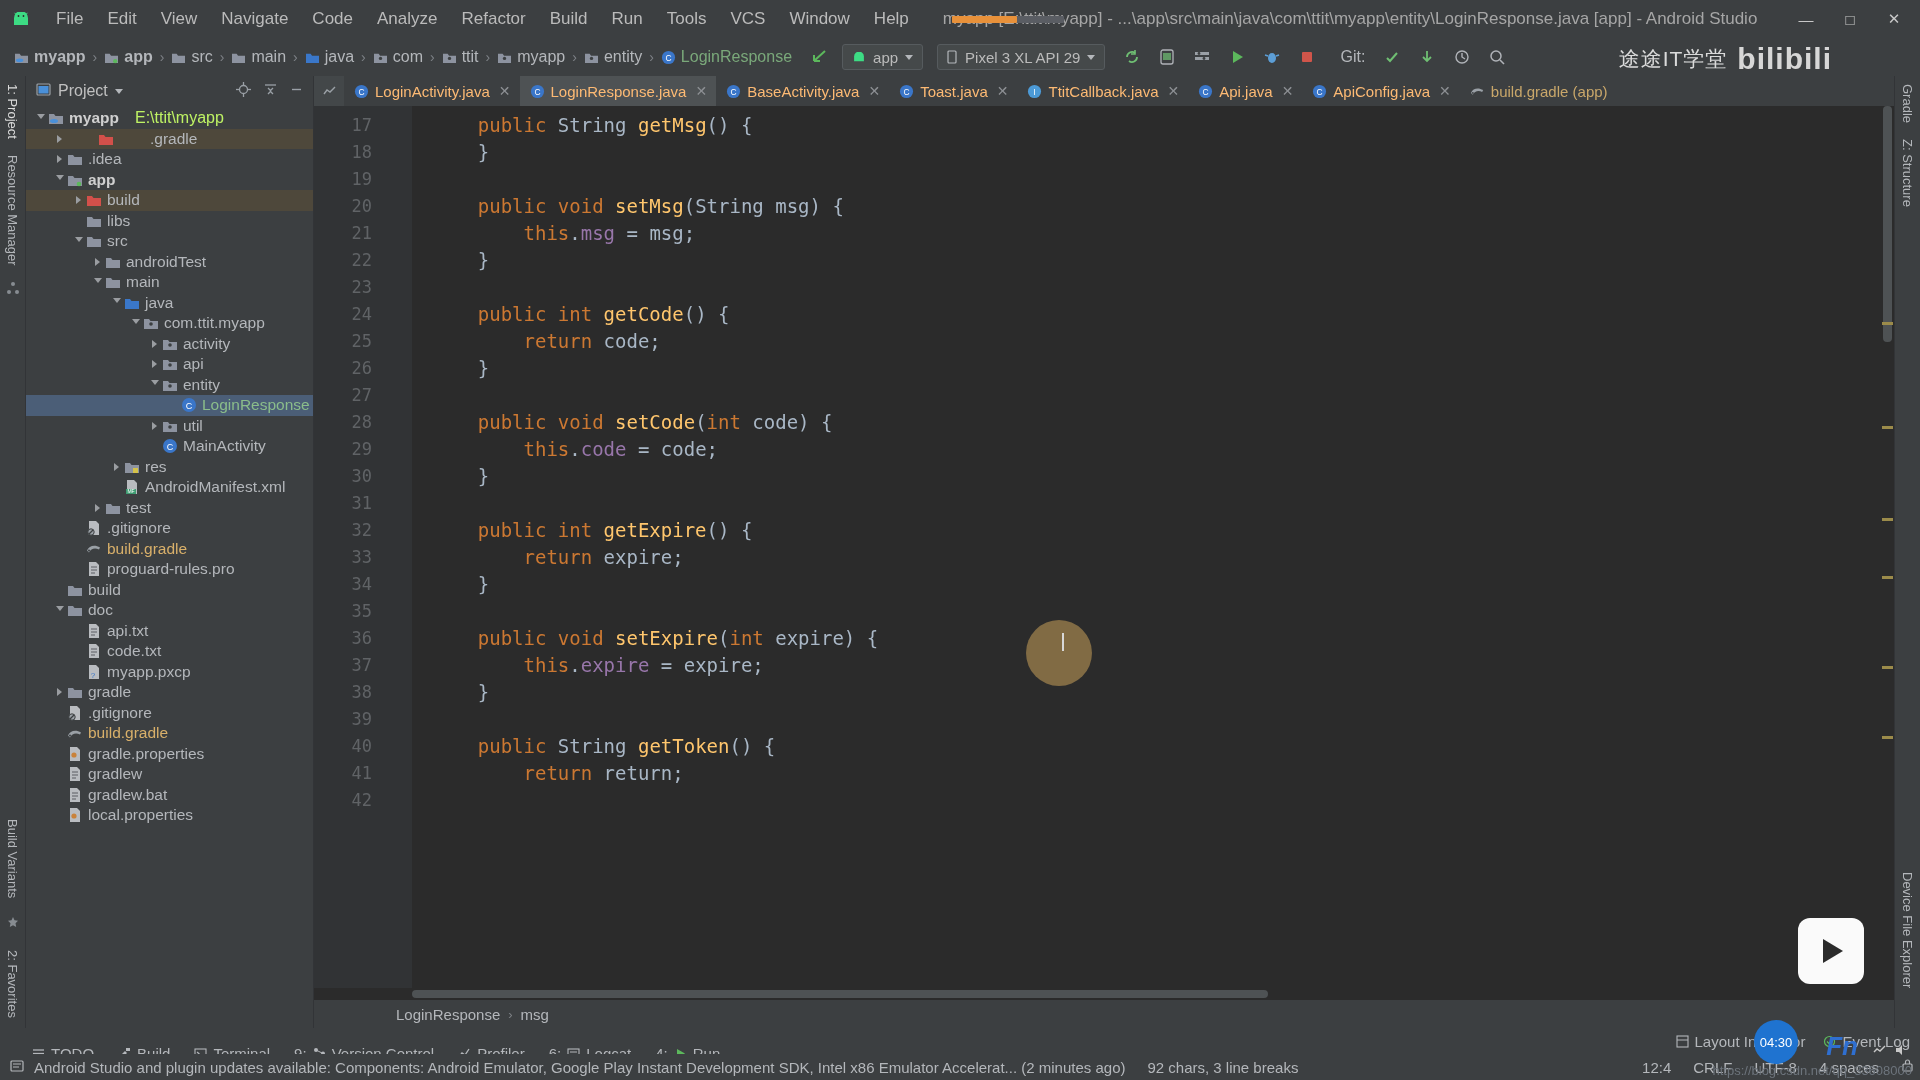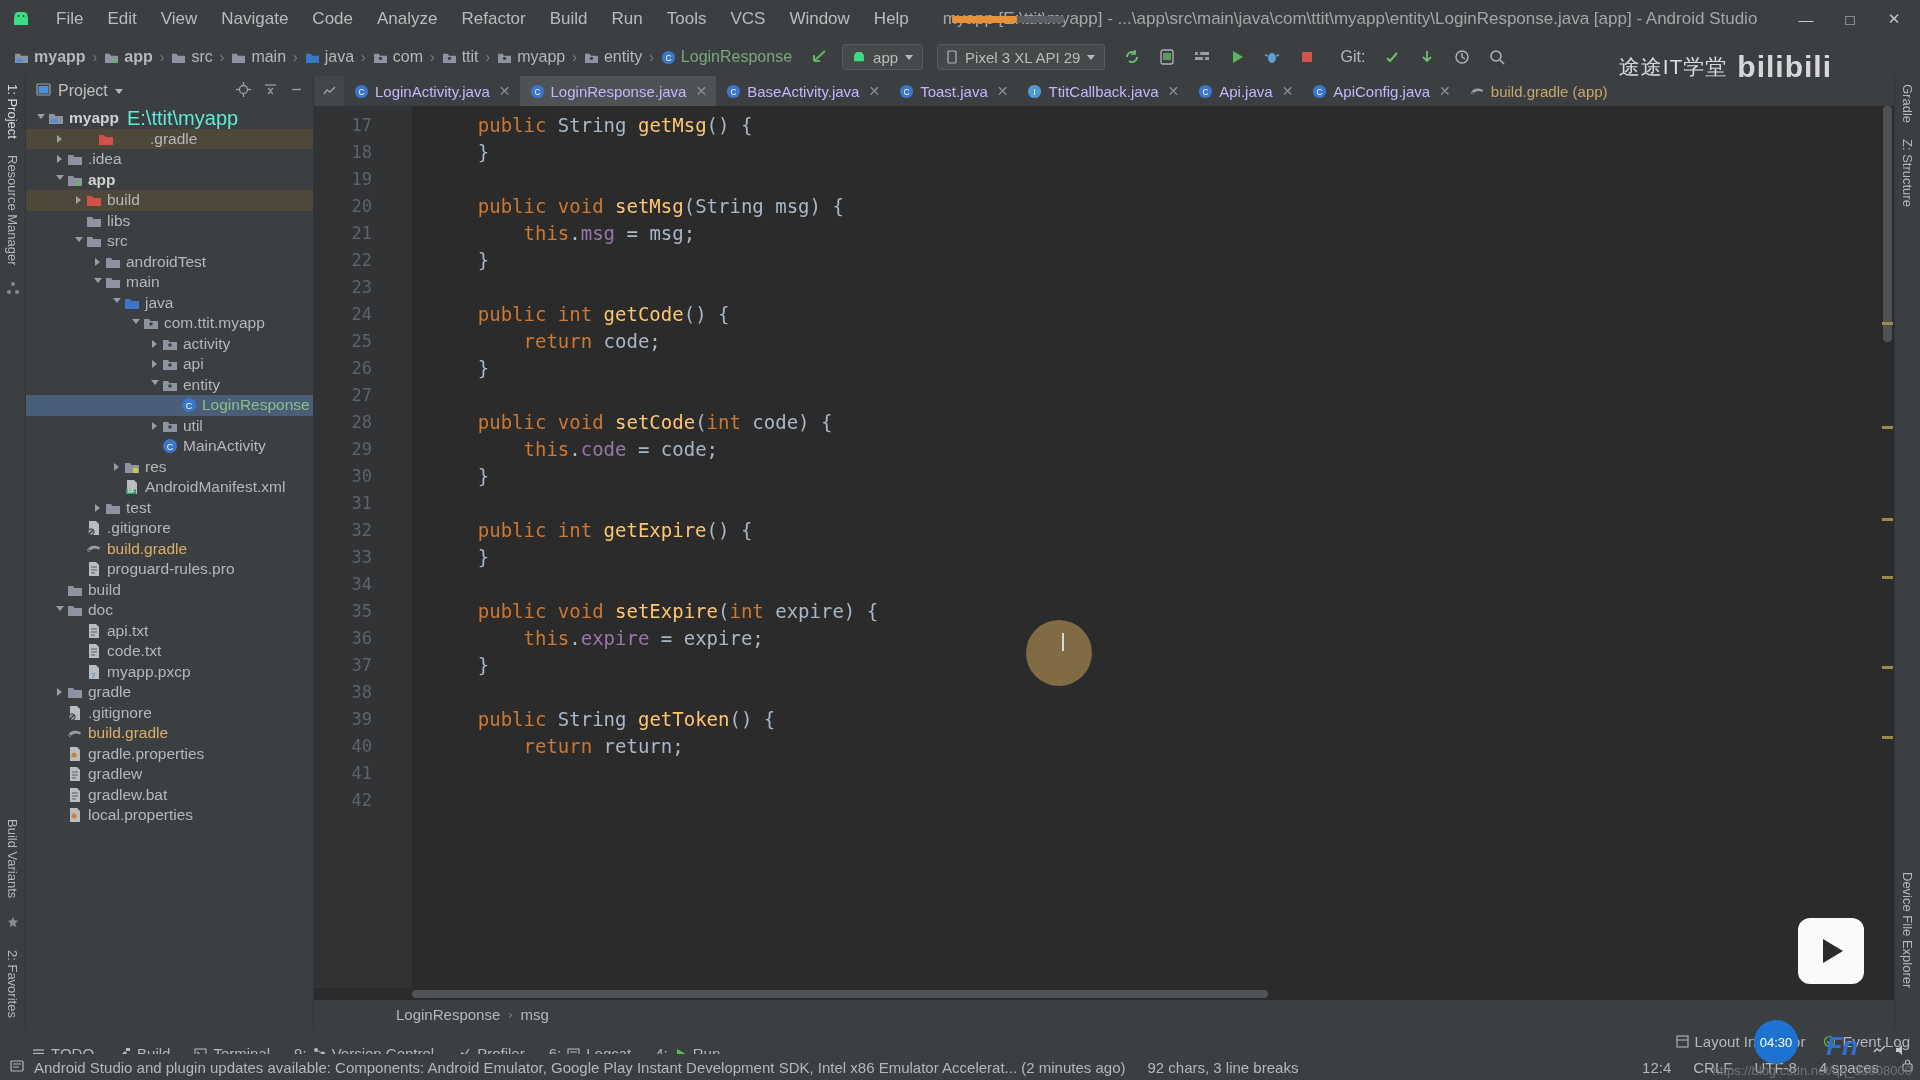--- a/index.html
+++ b/index.html
@@ -48,21 +48,21 @@
   .nav-back { margin-left: 16px; color: #6fbf73; font-size: 20px; display:flex; align-items:center;}
   .tool-sel {
     display: flex; align-items: center; gap: 7px; background: #45494a; border: 1px solid #565b5e;
     border-radius: 3px; height: 26px; padding: 0 9px; color: #bbbbbb; font-size: 15px; margin-left: 14px;
   }
   .tool-ic { display:flex; align-items:center; }
   .caret { border-left: 4px solid transparent; border-right: 4px solid transparent; border-top: 5px solid #b4b7bb; }
   .tb-icons { display: flex; align-items: center; gap: 13px; margin-left: 16px; }
   .tb-ic { width: 22px; height: 22px; display: flex; align-items: center; justify-content: center; }
   .git-label { color: #b4b7bb; font-size: 16px; margin-left: 22px; }
-  .brand-wrap { position:absolute; right: 88px; top: 12px; display:flex; align-items:center; gap:10px;}
+  .brand-wrap { position:absolute; right: 88px; top: 4px; display:flex; align-items:center; gap:10px;}
   .brand-cn { color: #e8e8e8; font-size: 21px; letter-spacing: 1px; opacity:.92;}
   .brand-bili { color: #e8e8e8; font-size: 30px; font-weight: bold; letter-spacing: 1px; opacity:.9;}
 
   
   .body-row { flex: 1 1 auto; display: flex; min-height: 0; }
 
   
   .rail {
     width: 26px; background: #3c3f41; border-right: 1px solid #323437;
     display: flex; flex-direction: column; align-items: center; padding-top: 8px; flex: 0 0 26px;
@@ -83,35 +83,35 @@
     display: flex; align-items: center; height: 20.5px; white-space: nowrap; color: #b4b7bb; padding-right:4px;
   }
   .trow.hl { background: #4e483b; }
   .trow.sel { background: #4b5e77; }
   .tw { width: 13px; display:flex; align-items:center; justify-content:center; flex:0 0 13px;}
   .tri { width:0;height:0;border-left:5px solid #9a9da1;border-top:4px solid transparent;border-bottom:4px solid transparent;}
   .tri.open { border-left:4px solid transparent;border-right:4px solid transparent;border-top:5px solid #9a9da1; }
   .ticon { width: 18px; flex:0 0 18px; display:flex; align-items:center; justify-content:center; margin-right:4px;}
   .tlabel { color: #b4b7bb; }
   .tlabel.b { font-weight: bold; color: #cfcfcf; }
-  .tsub { color: #5eead4; font-size: 20px; margin-left: 8px; }
+  .tsub { color: #bef264; font-size: 16px; margin-left: 16px; }
   .tlabel.gradlefile { color: #d9b06a; }
   .tlabel.green { color: #8bbd8b; }
 
   
   .editor { flex: 1 1 auto; display: flex; flex-direction: column; min-width:0; background:#2b2b2b;}
   .tabs { height: 30px; flex: 0 0 30px; background: #3c3f41; display: flex; align-items: stretch; }
   .tab-pin { width: 30px; display:flex; align-items:center; justify-content:center; background:#434749;}
   .tab {
     display: flex; align-items: center; gap: 6px; padding: 0 9px 0 10px; font-size: 15px;
     color: #b9bcc0; border-right: 0; position: relative; white-space: nowrap;
   }
   .tab.active { background: #4e5254; }
   .tab .tclose { color: #8d9094; font-size: 14px; margin-left: 3px; }
-  .tab .tlab.green { color: #c4b5fd; }
+  .tab .tlab.green { color: #fdba74; }
   .tab .tlab.gold { color: #c9a76a; }
 
   .code-area { flex: 1 1 auto; display: flex; position: relative; min-height:0; background:#2b2b2b;}
   .gutter {
     width: 98px; flex: 0 0 98px; background: #313335; color: #606366; font-size: 17px;
     font-family: "DejaVu Sans Mono", monospace; text-align: right; padding-top: 6px;
     position: relative;
   }
   .gline { height: 27px; line-height: 27px; padding-right: 40px; position: relative; }
   .codecol {
@@ -986,20 +986,21 @@
             <div class="cline"><span class="pn"></span></div>
             <div class="cline"><span class="pn">    </span><span class="kw">public int </span><span class="fn">getCode</span><span class="pn">() {</span></div>
             <div class="cline"><span class="pn">        </span><span class="kw">return</span><span class="pn"> code;</span></div>
             <div class="cline"><span class="pn">    }</span></div>
             <div class="cline"><span class="pn"></span></div>
             <div class="cline"><span class="pn">    </span><span class="kw">public void </span><span class="fn">setCode</span><span class="pn">(</span><span class="kw">int</span><span class="pn"> code) {</span></div>
             <div class="cline"><span class="pn">        </span><span class="kw">this</span><span class="pn">.</span><span class="fld">code</span><span class="pn"> = code;</span></div>
             <div class="cline"><span class="pn">    }</span></div>
             <div class="cline"><span class="pn"></span></div>
             <div class="cline"><span class="pn">    </span><span class="kw">public int </span><span class="fn">getExpire</span><span class="pn">() {</span></div>
+            <div class="cline"><span class="pn">        </span><span class="kw">return</span><span class="pn"> expire;</span></div>
             <div class="cline"><span class="pn">    }</span></div>
             <div class="cline"><span class="pn"></span></div>
             <div class="cline"><span class="pn">    </span><span class="kw">public void </span><span class="fn">setExpire</span><span class="pn">(</span><span class="kw">int</span><span class="pn"> expire) {</span></div>
             <div class="cline"><span class="pn">        </span><span class="kw">this</span><span class="pn">.</span><span class="fld">expire</span><span class="pn"> = expire;</span></div>
             <div class="cline"><span class="pn">    }</span></div>
             <div class="cline"><span class="pn"></span></div>
             <div class="cline"><span class="pn">    </span><span class="kw">public </span><span class="ty">String</span><span class="pn"> </span><span class="fn">getToken</span><span class="pn">() {</span></div>
             <div class="cline"><span class="pn">        </span><span class="kw">return</span><span class="pn"> return;</span></div>
           </div>
         <div class="vscroll">

